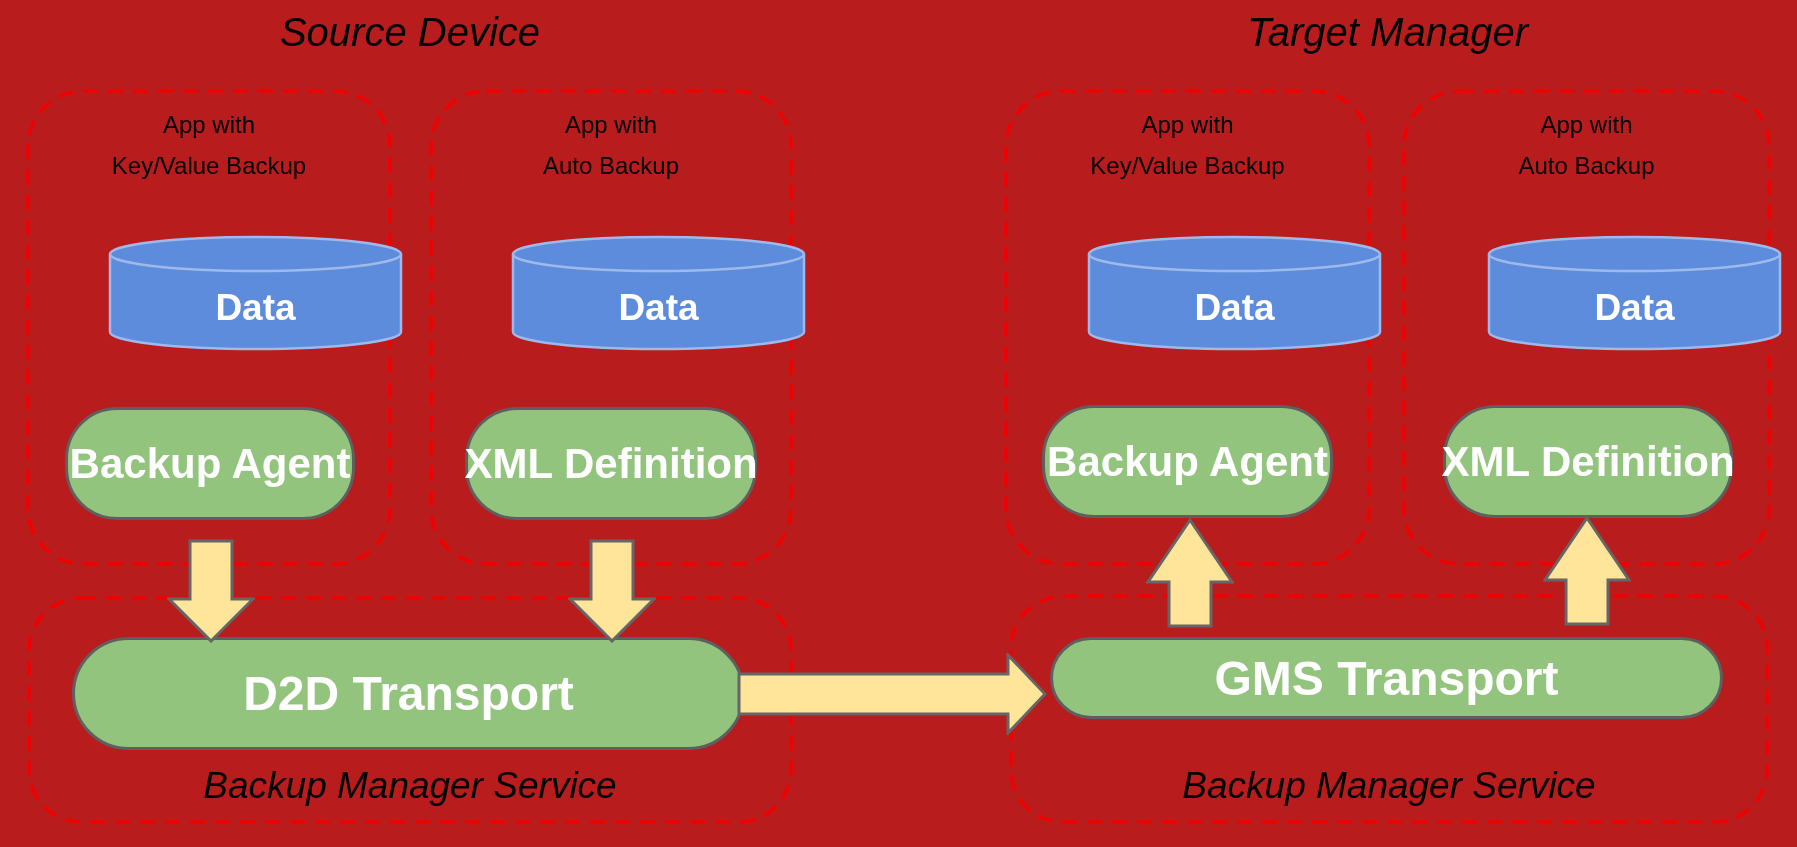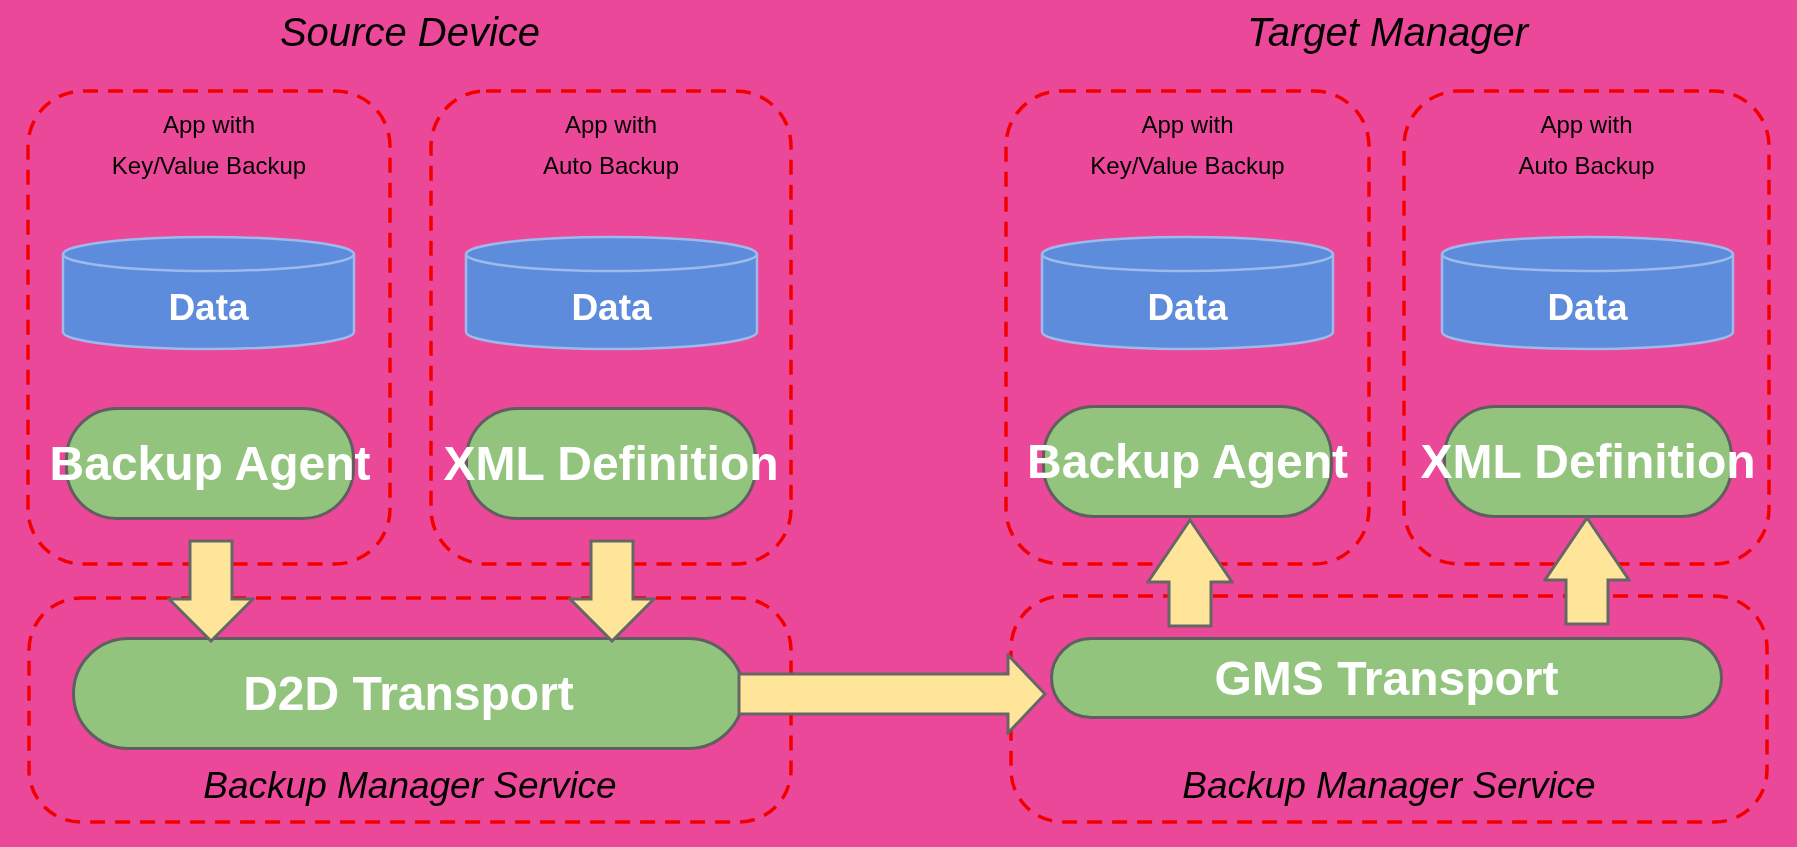--- a/index.html
+++ b/index.html
@@ -1,19 +1,19 @@
 <!DOCTYPE html>
 <html><head>
 <meta charset="utf-8">
 <style>
   html,body{margin:0;padding:0;background:#ffffff;}
   #canvas{
     position:relative;
     width:1797px;height:847px;
-    background:#ec4899;
+    background:#b91c1c;
     font-family:"Liberation Sans", sans-serif;
     overflow:hidden;
   }
   .abs{position:absolute;}
   .device-title{
     font-size:40px;font-style:italic;color:#000;
     text-align:center;line-height:46px;white-space:nowrap;
   }
   .app-title{
     font-size:24px;color:#000;
@@ -22,33 +22,33 @@
   .bms-label{
     font-size:37px;font-style:italic;color:#000;
     text-align:center;line-height:44px;white-space:nowrap;
   }
   .pill{
     background:#93C47D;
     border:3px solid #5F5F5F;
     border-radius:52px;
     box-sizing:border-box;
     display:flex;align-items:center;justify-content:center;
-    color:#ffffff;font-weight:bold;font-size:48px;
+    color:#ffffff;font-weight:bold;font-size:42px;
     white-space:nowrap;
   }
   .transport-pill{
     background:#93C47D;
     border:3px solid #5F5F5F;
     border-radius:57px;
     box-sizing:border-box;
     display:flex;align-items:center;justify-content:center;
     color:#ffffff;font-weight:bold;font-size:48px;
     white-space:nowrap;
   }
-  .cyl-wrap{width:295px;height:116px;}
+  .cyl-wrap{width:295px;height:116px;margin-left:47px;}
   .cyl-label{
     position:absolute;left:0;top:52px;width:100%;
     text-align:center;color:#ffffff;font-weight:bold;font-size:37px;
   }
   svg{display:block;}
 </style>
 </head>
 <body>
 
 <div id="canvas">

